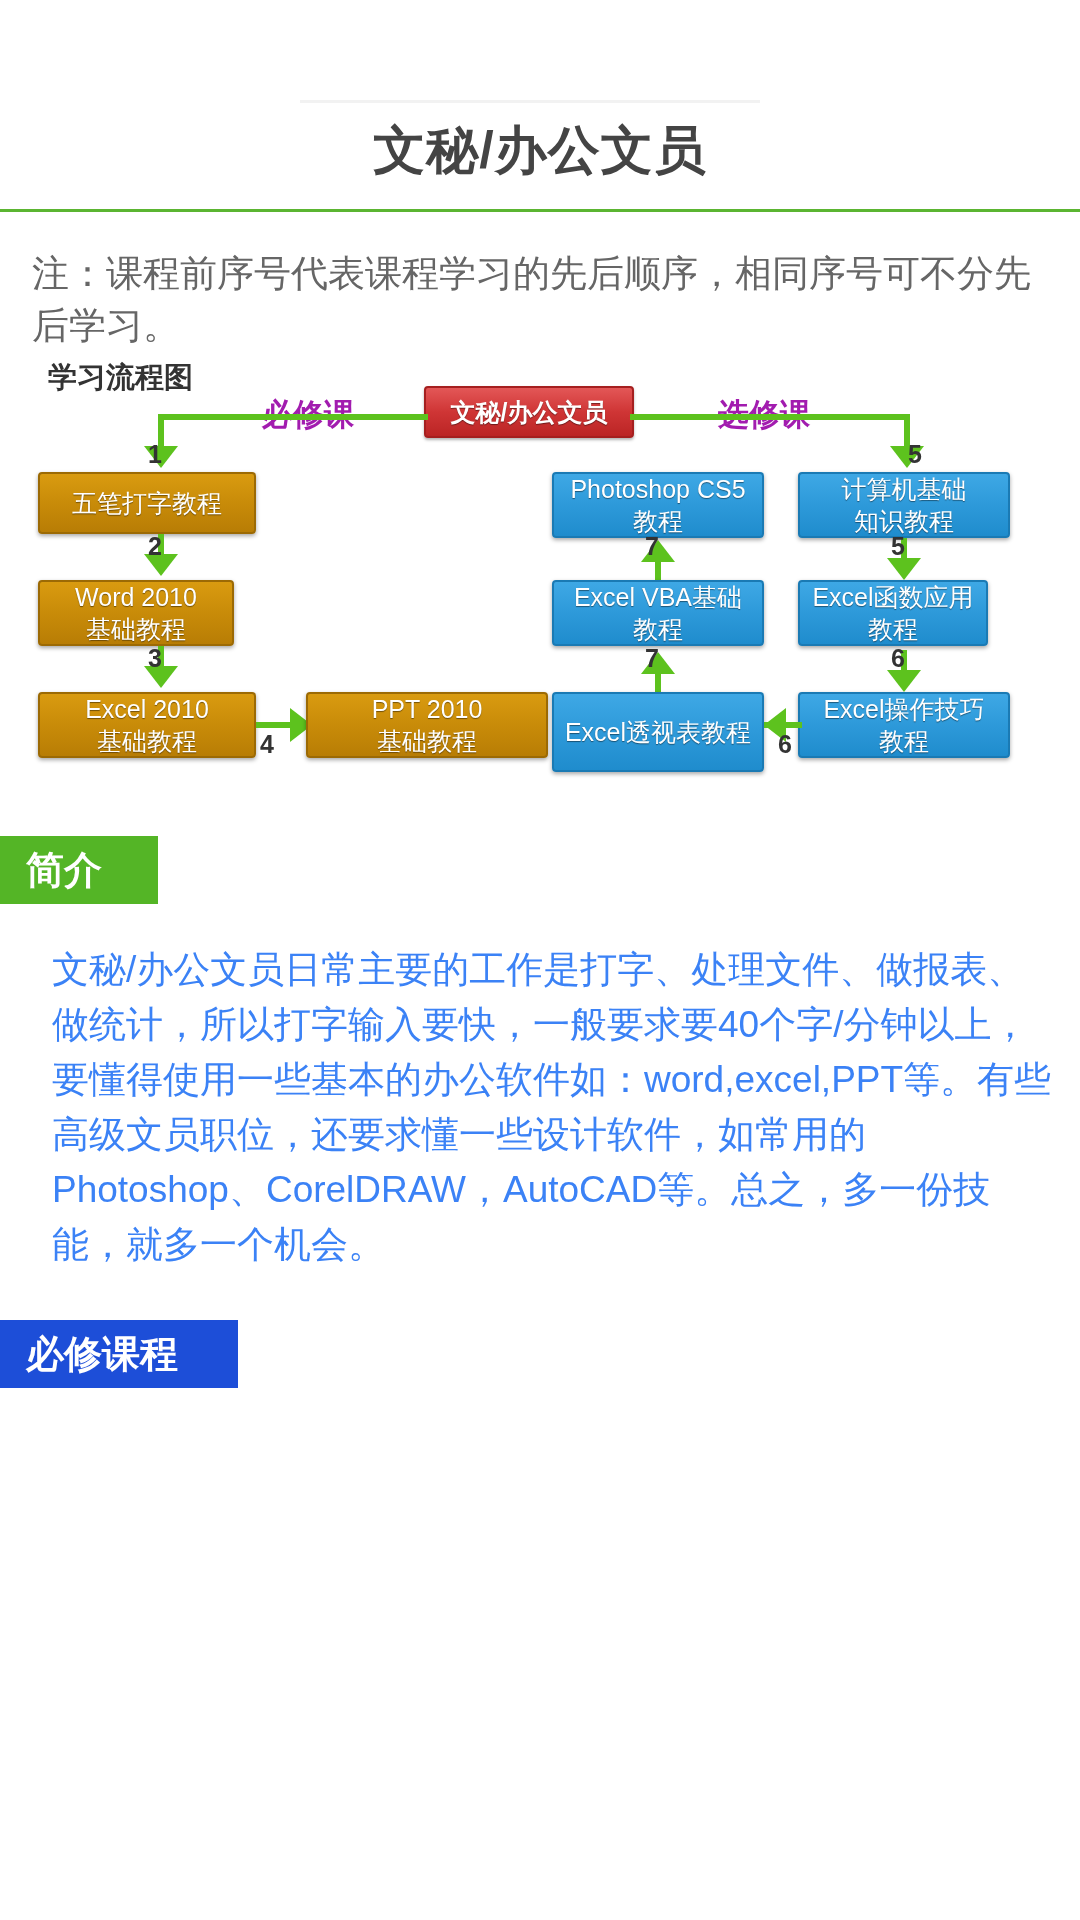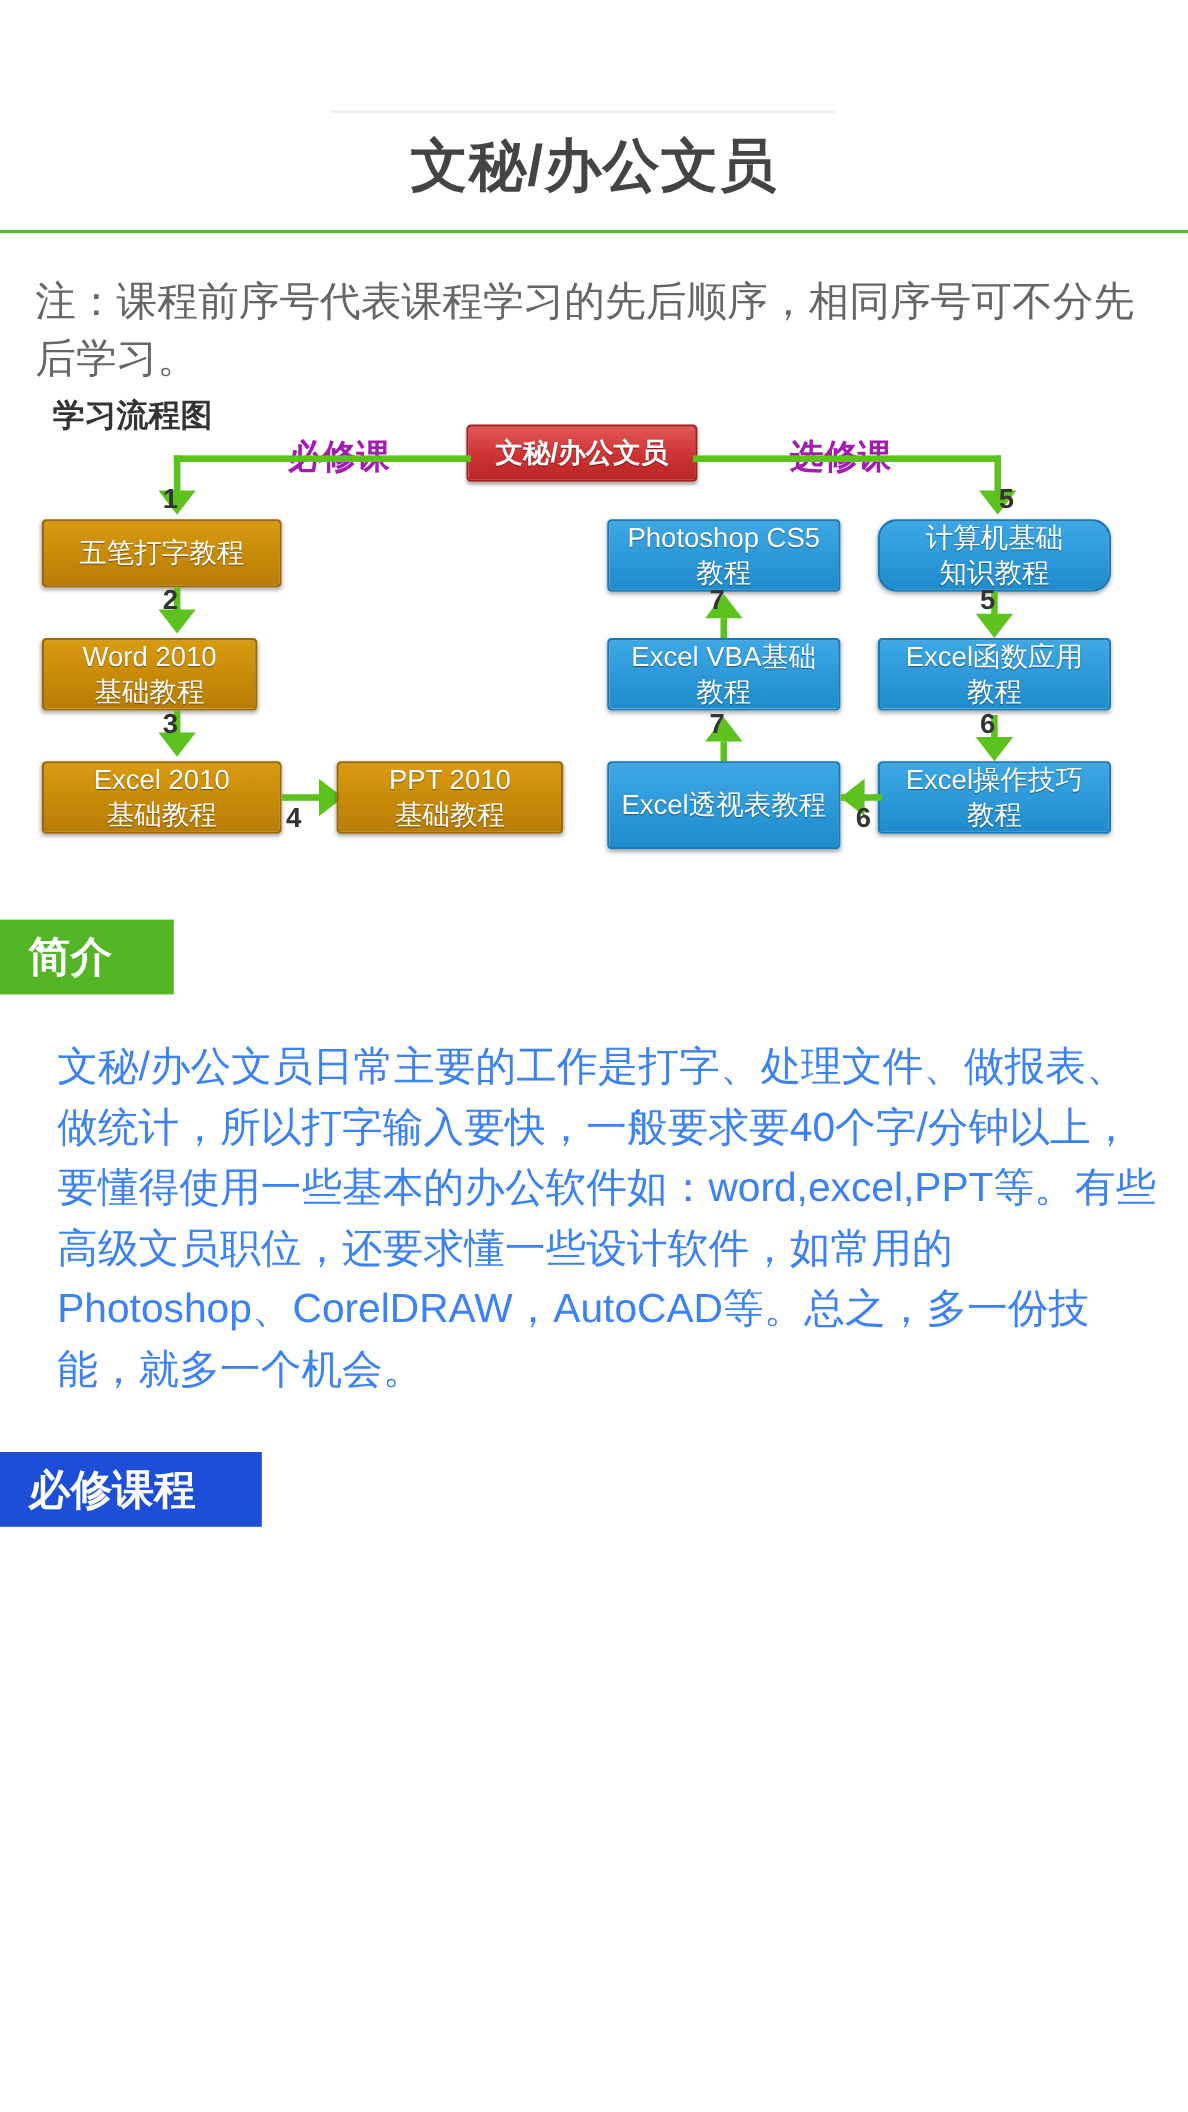--- a/index.html
+++ b/index.html
@@ -221,21 +221,21 @@
 
   <div class="node node-orange" style="left:38px; top:334px; width:218px; height:66px; flex-direction:column;">
     <span>Excel 2010</span>
     <span>基础教程</span>
   </div>
 
   <div class="line line-h" style="left:256px; top:364px; width:38px;"></div>
   <div class="arrow-right" style="left:290px; top:350px;"></div>
   <div class="step-num" style="left:260px; top:372px;">4</div>
 
-  <div class="node node-orange" style="left:306px; top:334px; width:206px; height:66px; flex-direction:column;">
+  <div class="node node-orange" style="left:306px; top:334px; width:242px; height:66px; flex-direction:column;">
     <span>PPT 2010</span>
     <span>基础教程</span>
   </div>
 
   <div class="node node-blue" style="left:552px; top:114px; width:212px; height:66px; flex-direction:column;">
     <span>Photoshop CS5</span>
     <span>教程</span>
   </div>
 
   <div class="line line-v" style="left:655px; top:204px; height:18px;"></div>
@@ -246,30 +246,30 @@
     <span>Excel VBA基础</span>
     <span>教程</span>
   </div>
 
   <div class="line line-v" style="left:655px; top:316px; height:18px;"></div>
   <div class="arrow-down" style="left:641px; top:294px; border-top:none; border-bottom:22px solid #5dc21e;"></div>
   <div class="step-num" style="left:645px; top:286px;">7</div>
 
   <div class="node node-blue" style="left:552px; top:334px; width:212px; height:80px;">Excel透视表教程</div>
 
-  <div class="node node-blue" style="left:798px; top:114px; width:212px; height:66px; flex-direction:column;border-radius:17px;">
+  <div class="node node-blue" style="left:798px; top:114px; width:212px; height:66px; flex-direction:column;">
     <span>计算机基础</span>
     <span>知识教程</span>
   </div>
 
   <div class="line line-v" style="left:901px; top:180px; height:24px;"></div>
   <div class="arrow-down" style="left:887px; top:200px;"></div>
   <div class="step-num" style="left:891px; top:174px;">5</div>
 
-  <div class="node node-blue" style="left:798px; top:222px; width:212px; height:66px; flex-direction:column;">
+  <div class="node node-blue" style="left:798px; top:222px; width:190px; height:66px; flex-direction:column;">
     <span>Excel函数应用</span>
     <span>教程</span>
   </div>
 
   <div class="line line-v" style="left:901px; top:292px; height:24px;"></div>
   <div class="arrow-down" style="left:887px; top:312px;"></div>
   <div class="step-num" style="left:891px; top:286px;">6</div>
 
   <div class="node node-blue" style="left:798px; top:334px; width:212px; height:66px; flex-direction:column;">
     <span>Excel操作技巧</span>

